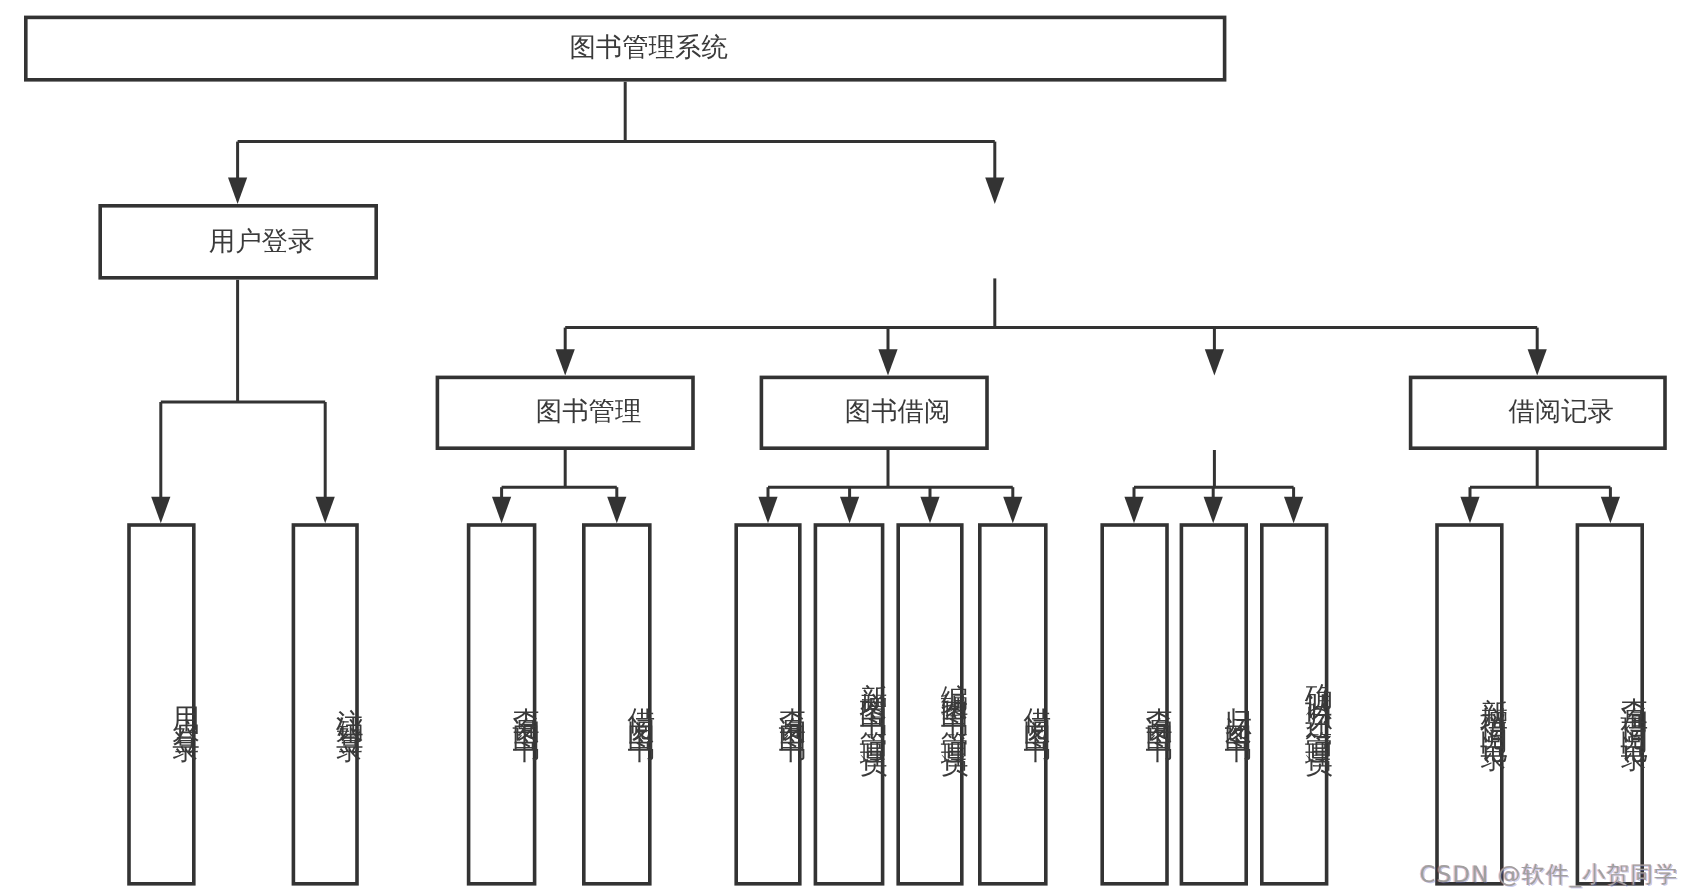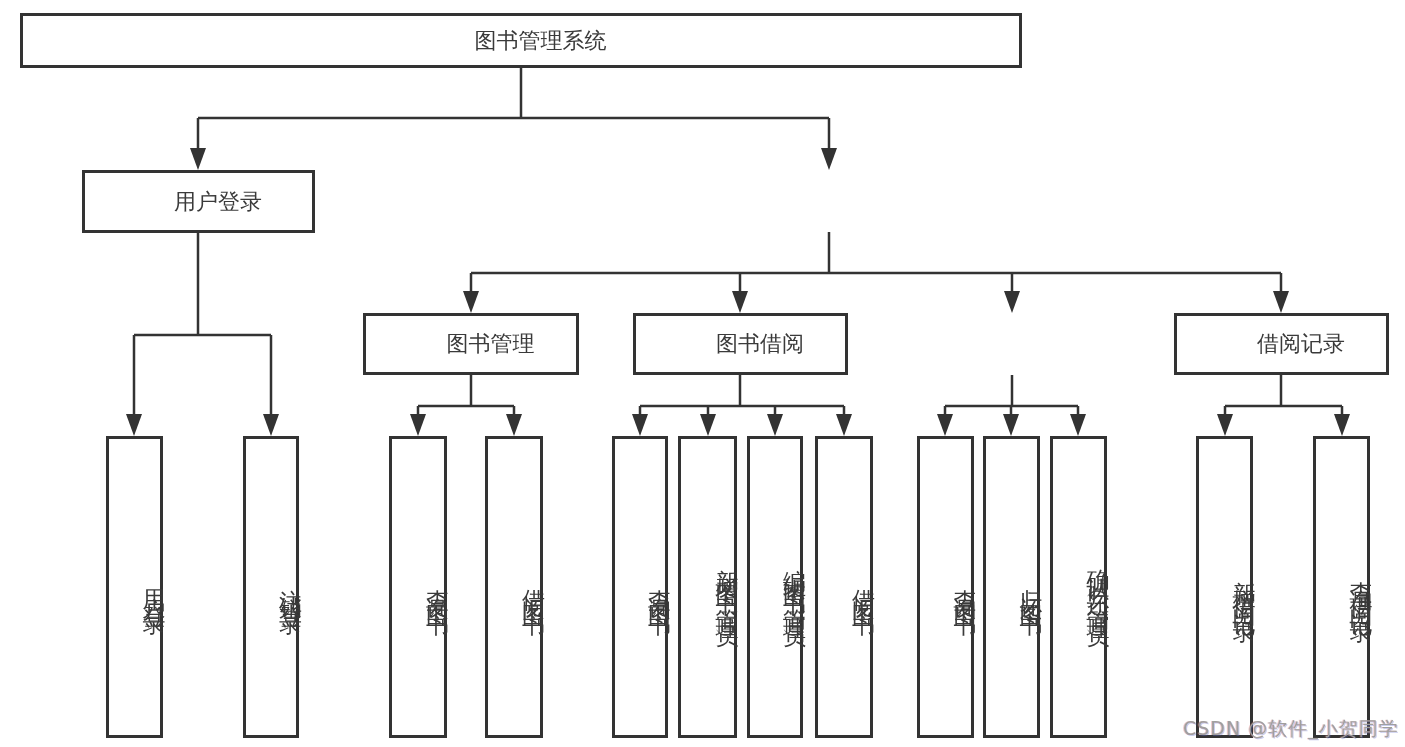--- a/index.html
+++ b/index.html
@@ -98,21 +98,21 @@
     <span>图书管理系统</span>
   </div>
 
   <div class="box" style="left:82px;top:170px;width:233px;height:63px;">
     <span>用户登录</span>
   </div>
 
   <div class="box" style="left:363px;top:313px;width:216px;height:62px;">
     <span>图书管理</span>
   </div>
-  <div class="box" style="left:633px;top:313px;width:215px;height:62px;">
+  <div class="box" style="left:633px;top:313px;width:191px;height:62px;">
     <span>图书借阅</span>
   </div>
   <div class="box" style="left:1174px;top:313px;width:215px;height:62px;">
     <span>借阅记录</span>
   </div>
 
   <div class="box leaf" style="left:106px;top:436px;width:57px;height:302px;">
     <span>用户登录</span>
   </div>
   <div class="box leaf" style="left:243px;top:436px;width:56px;height:302px;">

